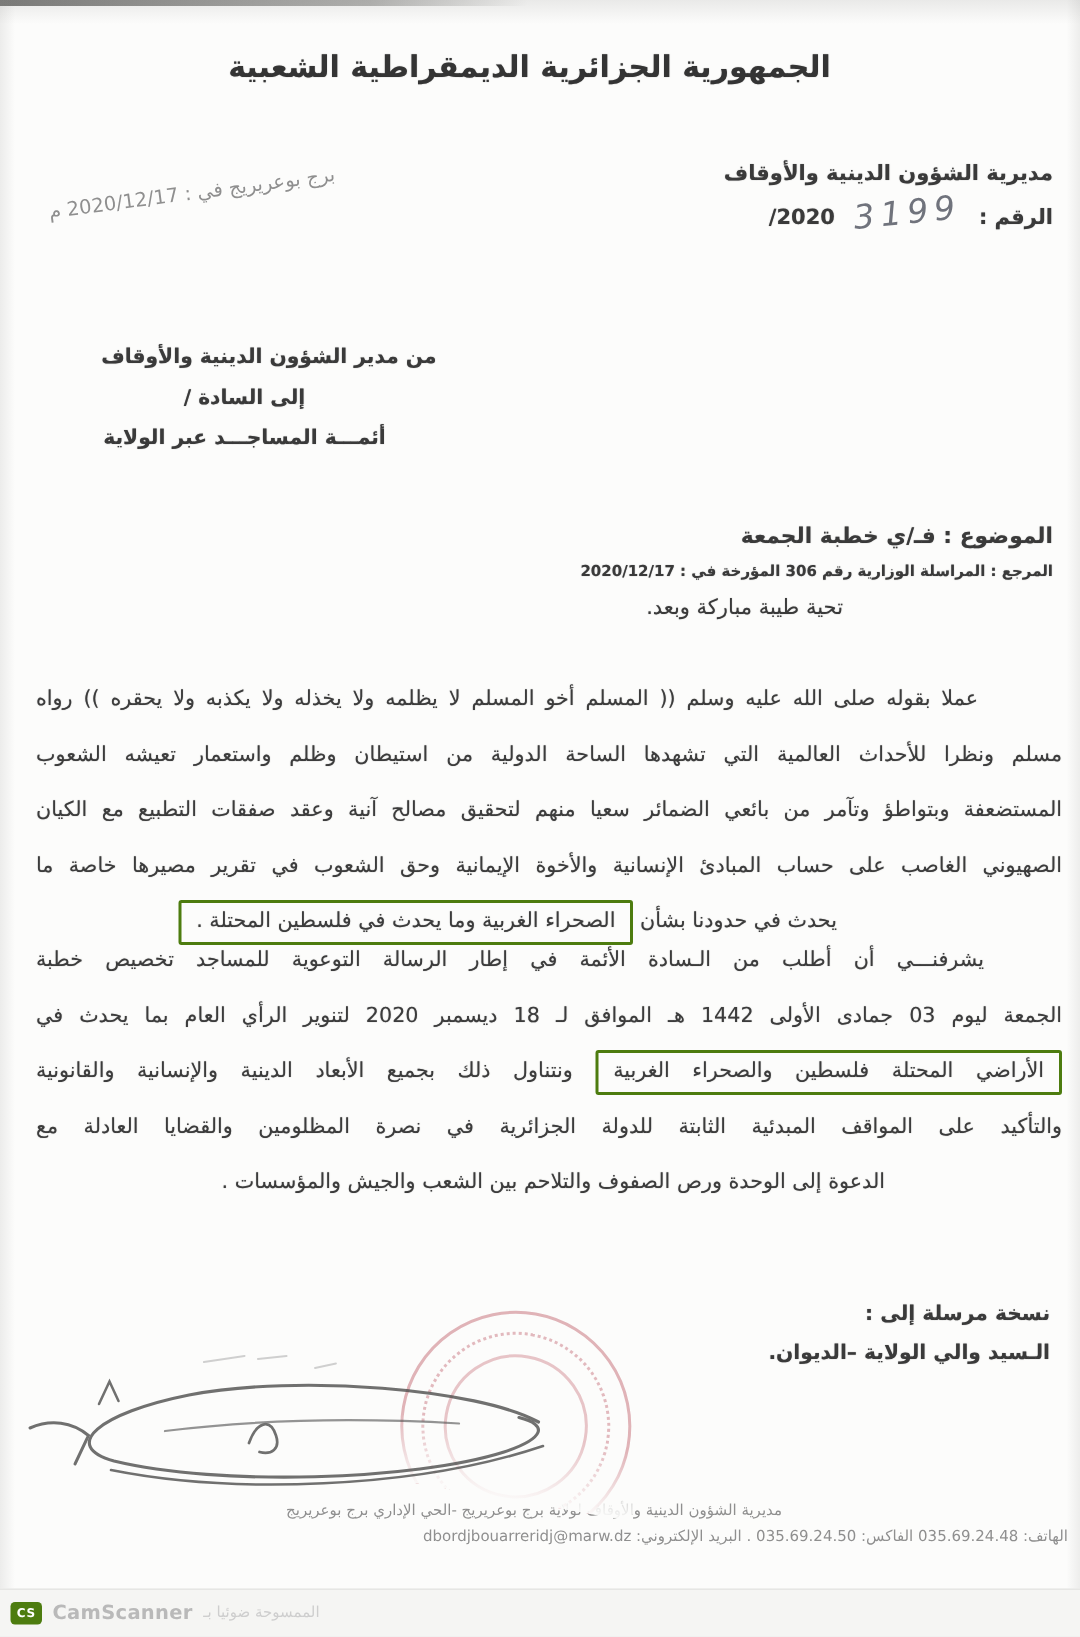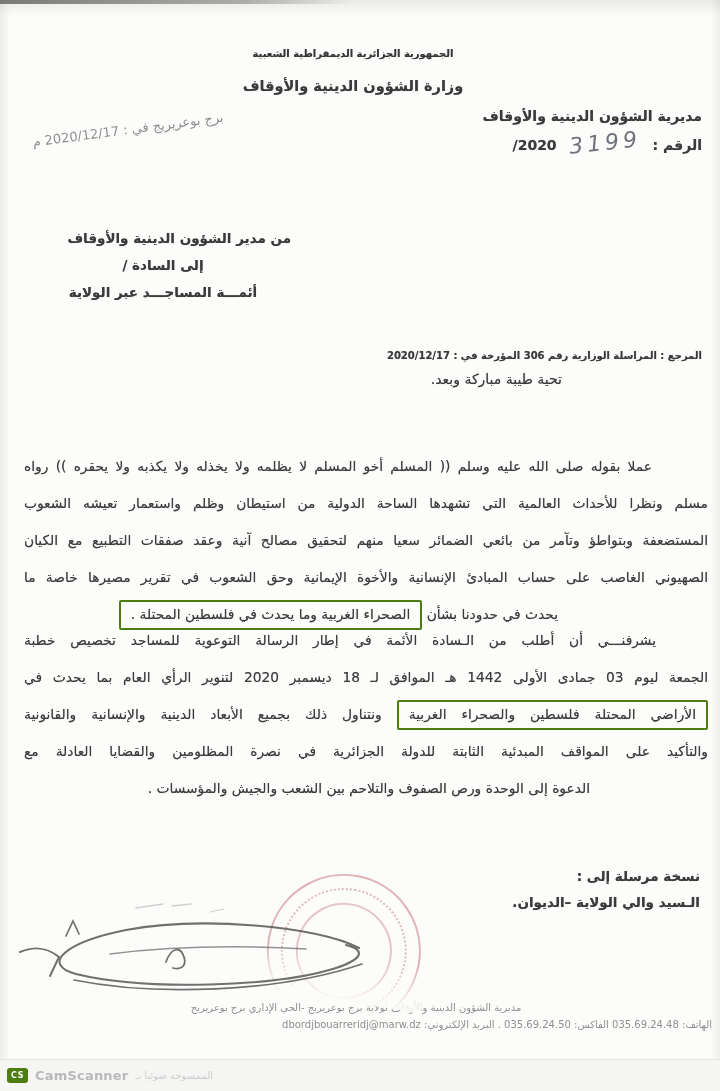--- a/index.html
+++ b/index.html
@@ -12,22 +12,22 @@
   .edge-top-line{position:absolute;top:0;left:0;width:352px;height:4px;
      background:linear-gradient(to right,#7a7a78,#b5b5b3 70%,rgba(200,200,198,0));}
   .edge-top-shade{position:absolute;top:0;left:0;right:0;height:16px;
      background:linear-gradient(to bottom,rgba(120,120,118,.14),rgba(120,120,118,0));}
   .edge-left-shade{position:absolute;top:0;left:0;bottom:31px;width:10px;
      background:linear-gradient(to right,rgba(130,130,128,.13),rgba(130,130,128,0));}
   .edge-right-shade{position:absolute;top:0;right:0;bottom:31px;width:9px;
      background:linear-gradient(to left,rgba(130,130,128,.12),rgba(130,130,128,0));}
 
   
-  .hdr1{position:absolute;top:48px;left:0;width:706px;text-align:center;
-        font-size:10px;font-weight:700;color:#343434;}
+  .hdr1{position:absolute;top:32px;left:0;width:706px;text-align:center;
+        font-size:20px;font-weight:700;color:#343434;}
   .hdr2{position:absolute;top:78px;left:0;width:706px;text-align:center;
         font-size:14.5px;font-weight:700;color:#3a3a3a;}
 
   
   .date-note{position:absolute;top:122px;left:2px;width:252px;font-size:13px;color:#8f8f8f;
      transform:rotate(-7.5deg);white-space:nowrap;text-align:center;}
 
   
   .refblk{position:absolute;top:108px;right:18px;text-align:right;font-weight:700;}
   .refblk .l1{font-size:15px;letter-spacing:.5px;margin-bottom:11px;color:#2f2f2f;}
@@ -96,40 +96,40 @@
 <body>
 
 <div class="page">
 
   <div class="edge-top-line"></div>
   <div class="edge-top-shade"></div>
   <div class="edge-left-shade"></div>
   <div class="edge-right-shade"></div>
 
   <div class="hdr1 t rtl">الجمهورية الجزائرية الديمقراطية الشعبية</div>
-  <div class="hdr2 t rtl">وزارة الشؤون الدينية والأوقاف</div>
 
   <div class="date-note rtl">برج بوعريريج في : 2020/12/17 م</div>
 
   <div class="refblk rtl">
     <div class="l2 t">مديرية الشؤون الدينية والأوقاف</div>
     <div class="num-line">
       <span class="t">الرقم :</span>
       <span class="hand-num">3199</span>
       <span class="t rtl">/2020</span>
     </div>
   </div>
 
   <div class="addr rtl">
     <div class="a1 t">من مدير الشؤون الدينية والأوقاف</div>
     <div class="a2 t">إلى السادة /</div>
     <div class="a3 t">أئمـــة المساجـــد عبر الولاية</div>
   </div>
 
   <div class="subj rtl">
+    <div class="s1 t">الموضوع : فـ/ي خطبة الجمعة</div>
     <div class="s2 t">المرجع : المراسلة الوزارية رقم 306 المؤرخة في : 2020/12/17</div>
     <div class="s3 t">تحية طيبة مباركة وبعد.</div>
   </div>
 
   <div class="body-text p1">
     <div class="line t indent">عملا بقوله صلى الله عليه وسلم (( المسلم أخو المسلم لا يظلمه ولا يخذله ولا يكذبه ولا يحقره )) رواه</div>
     <div class="line t">مسلم ونظرا للأحداث العالمية التي تشهدها الساحة الدولية من استيطان وظلم واستعمار تعيشه الشعوب</div>
     <div class="line t">المستضعفة وبتواطؤ وتآمر من بائعي الضمائر سعيا منهم لتحقيق مصالح آنية وعقد صفقات التطبيع مع الكيان</div>
     <div class="line t">الصهيوني الغاصب على حساب المبادئ الإنسانية والأخوة الإيمانية وحق الشعوب في تقرير مصيرها خاصة ما</div>
     <div class="line t endline" style="padding-right:150px;">

